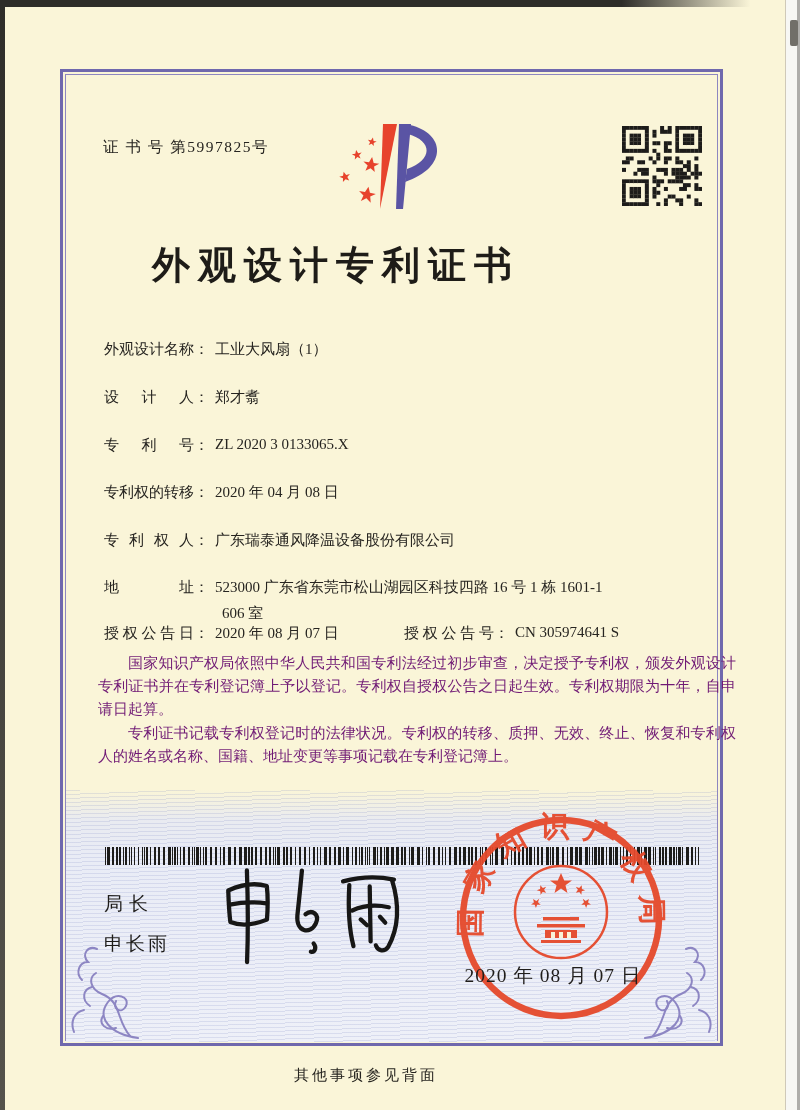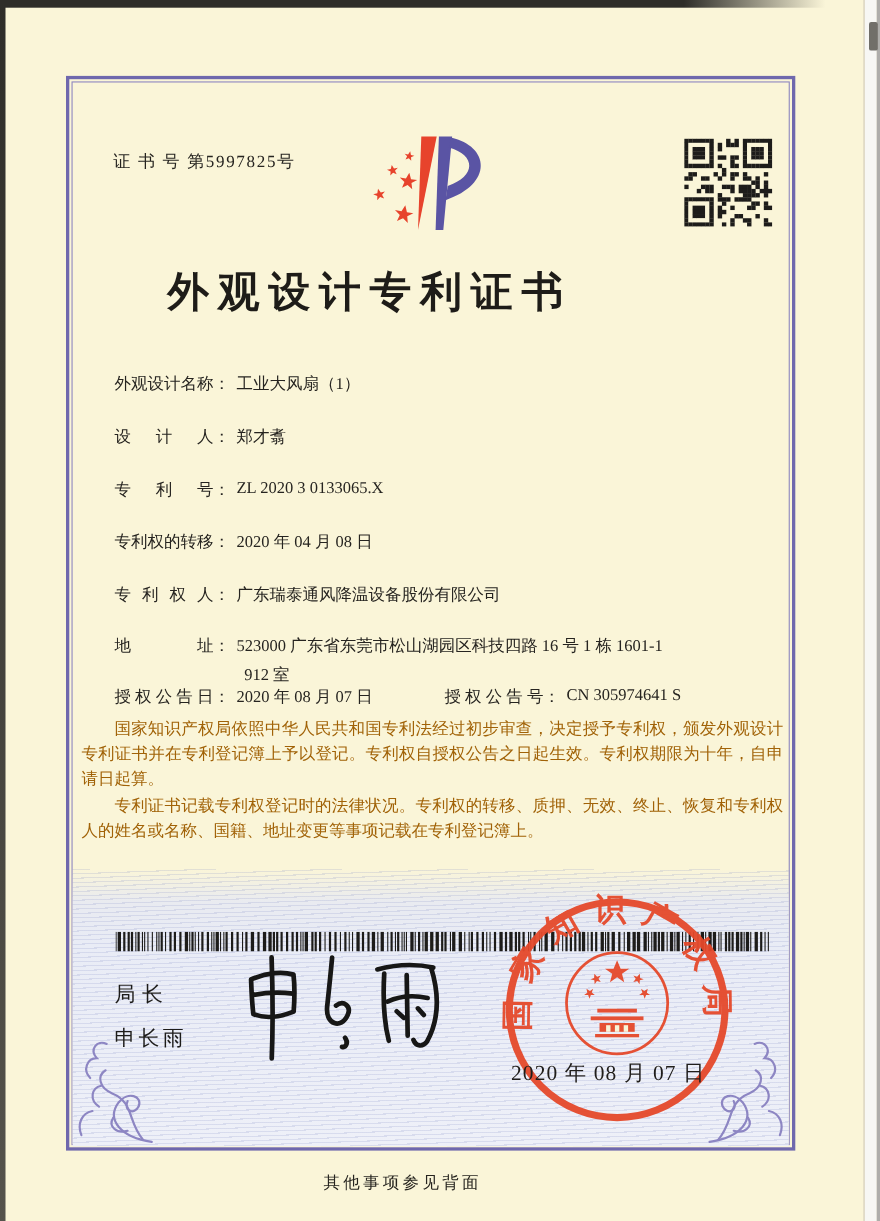--- a/index.html
+++ b/index.html
@@ -27,21 +27,21 @@
   #qr{left:622px;top:126px;z-index:2;}
   #title{left:0;top:240px;width:672px;text-align:center;font-size:38px;font-weight:700;letter-spacing:8px;color:#1e1c18;z-index:2;}
   
   .frow{position:absolute;left:104px;font-size:15px;color:#262420;z-index:2;white-space:nowrap;}
   .lbl{display:inline-block;width:90px;text-align:justify;text-align-last:justify;vertical-align:top;}
   .colon{display:inline-block;vertical-align:top;}
   .val{display:inline-block;margin-left:6px;vertical-align:top;}
   .cont{left:216px;}
   #row-grant2{left:404px;}
   
-  #paras{left:74px;top:652px;width:638px;font-size:15px;line-height:23.2px;color:#a16207;z-index:2;}
+  #paras{left:98px;top:652px;width:638px;font-size:15px;line-height:23.2px;color:#701a75;z-index:2;}
   #paras p{margin:0;text-indent:2em;text-align:justify;}
   
   #barcode{left:105px;top:847px;z-index:3;}
   #director-title{left:104px;top:891px;font-family:"Liberation Sans","DejaVu Sans",sans-serif;font-size:19px;font-weight:500;letter-spacing:6px;color:#1d1c1a;z-index:3;}
   #director-name{left:104px;top:931px;font-family:Liberation Sans, sans-serif;font-size:19px;font-weight:500;letter-spacing:3px;color:#1d1c1a;z-index:3;}
   #signature{left:213px;top:856px;z-index:3;transform:rotate(-2deg);}
   #seal{left:452px;top:810px;z-index:4;opacity:.95;}
   #footer-page{left:60px;top:1016px;width:612px;text-align:center;font-size:14.5px;letter-spacing:2px;color:#26241f;z-index:3;}
   #back-note{left:60px;top:1066px;width:612px;text-align:center;font-size:15px;letter-spacing:3px;color:#26241f;z-index:2;}
   .flourish{z-index:2;}
@@ -358,21 +358,21 @@
   <div class="frow" style="top:483px">
     <span class="lbl">专利权的转移</span><span class="colon">：</span><span class="val">2020 年 04 月 08 日</span>
   </div>
   <div class="frow" style="top:531px">
     <span class="lbl">专利权人</span><span class="colon">：</span><span class="val">广东瑞泰通风降温设备股份有限公司</span>
   </div>
   <div class="frow" style="top:578px">
     <span class="lbl">地址</span><span class="colon">：</span><span class="val">523000 广东省东莞市松山湖园区科技四路 16 号 1 栋 1601-1</span>
   </div>
   <div class="frow cont" style="top:604px">
-    <span class="val">912 室</span>
+    <span class="val">606 室</span>
   </div>
   <div class="frow" style="top:624px">
     <span class="lbl">授权公告日</span><span class="colon">：</span><span class="val">2020 年 08 月 07 日</span>
   </div>
   <div class="frow" id="row-grant2" style="top:624px">
     <span class="lbl">授权公告号</span><span class="colon">：</span><span class="val">CN 305974641 S</span>
   </div>
 
   <div class="abs" id="paras">
     <p>国家知识产权局依照中华人民共和国专利法经过初步审查，决定授予专利权，颁发外观设计专利证书并在专利登记簿上予以登记。专利权自授权公告之日起生效。专利权期限为十年，自申请日起算。</p>

